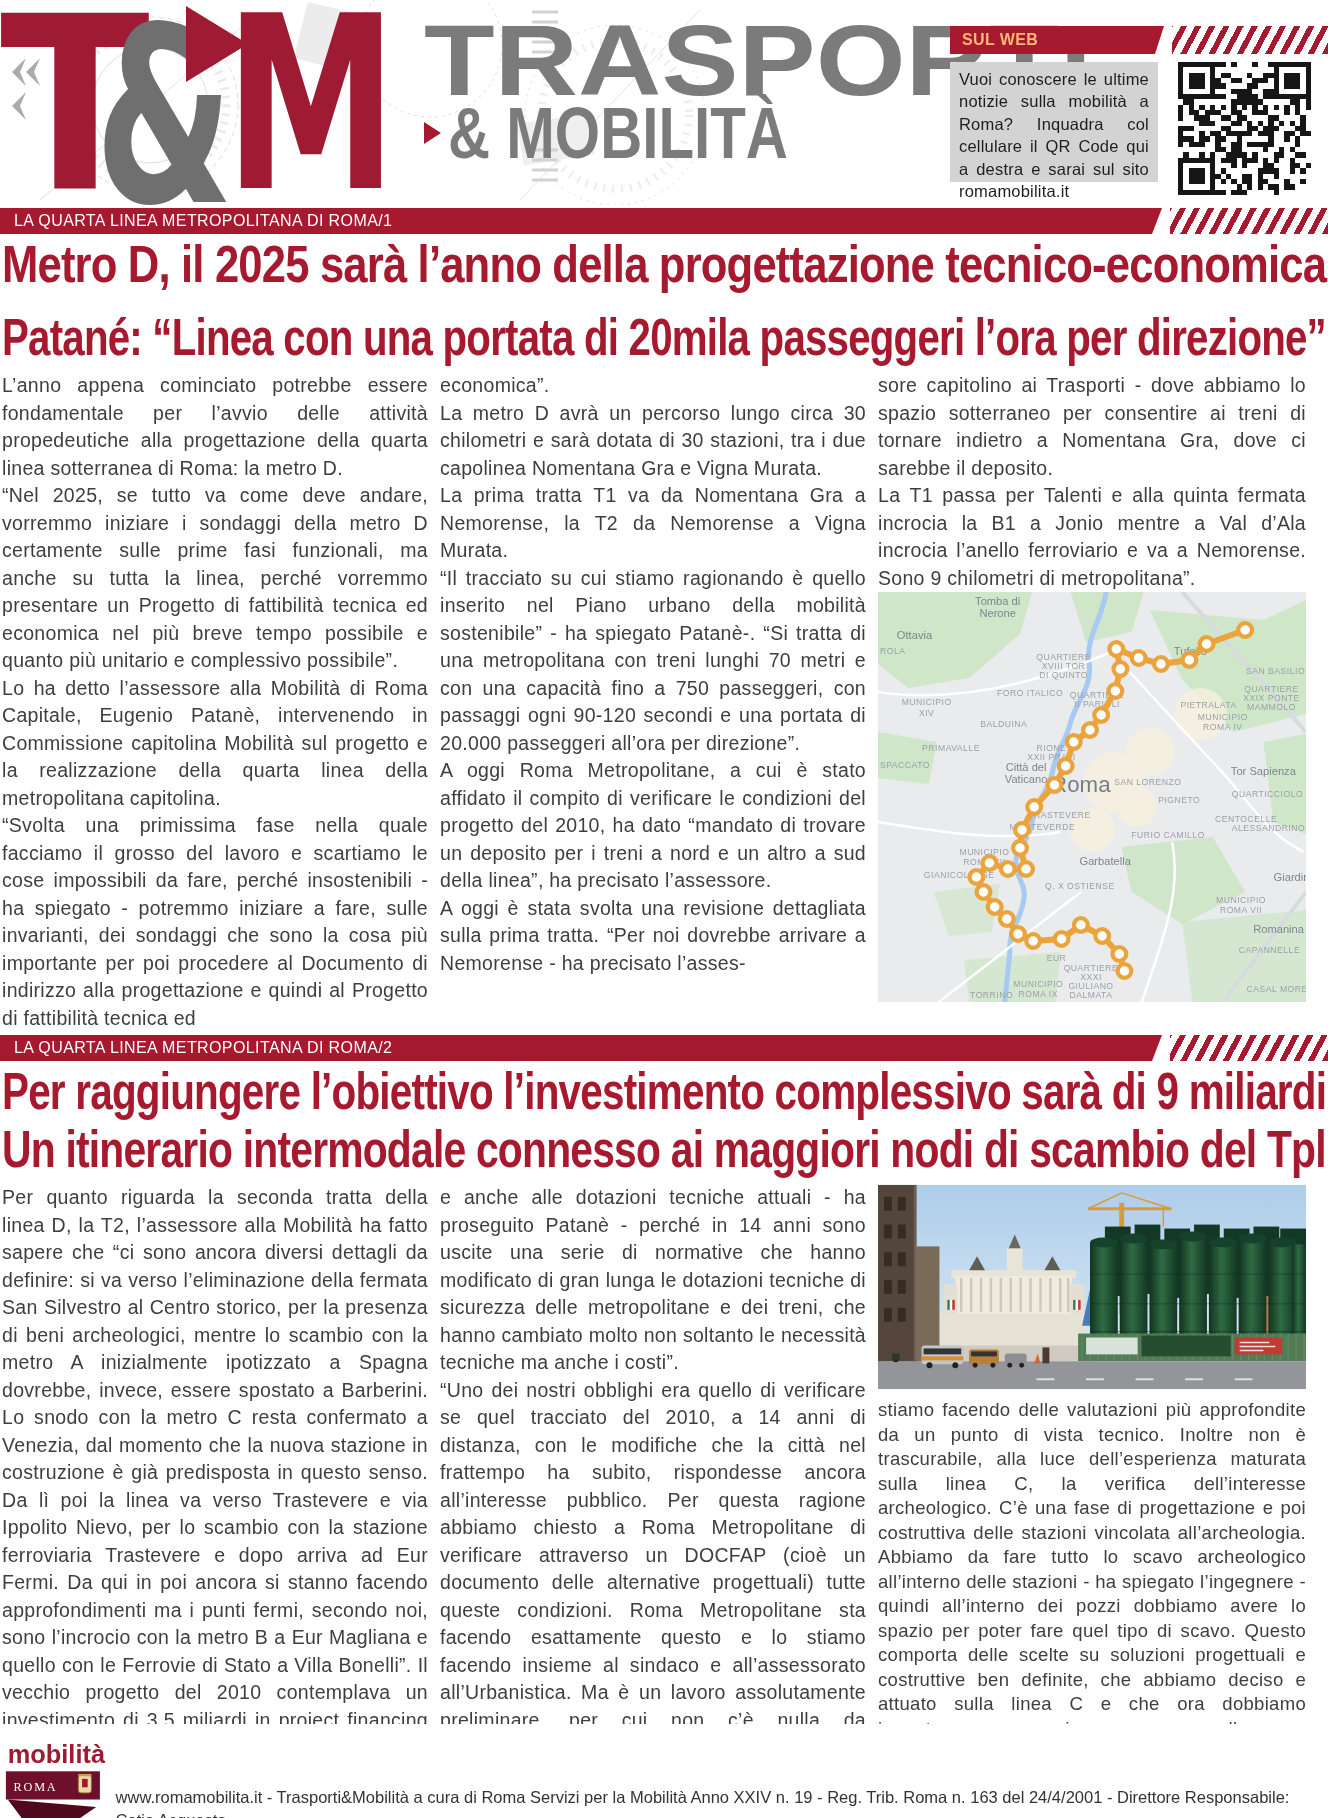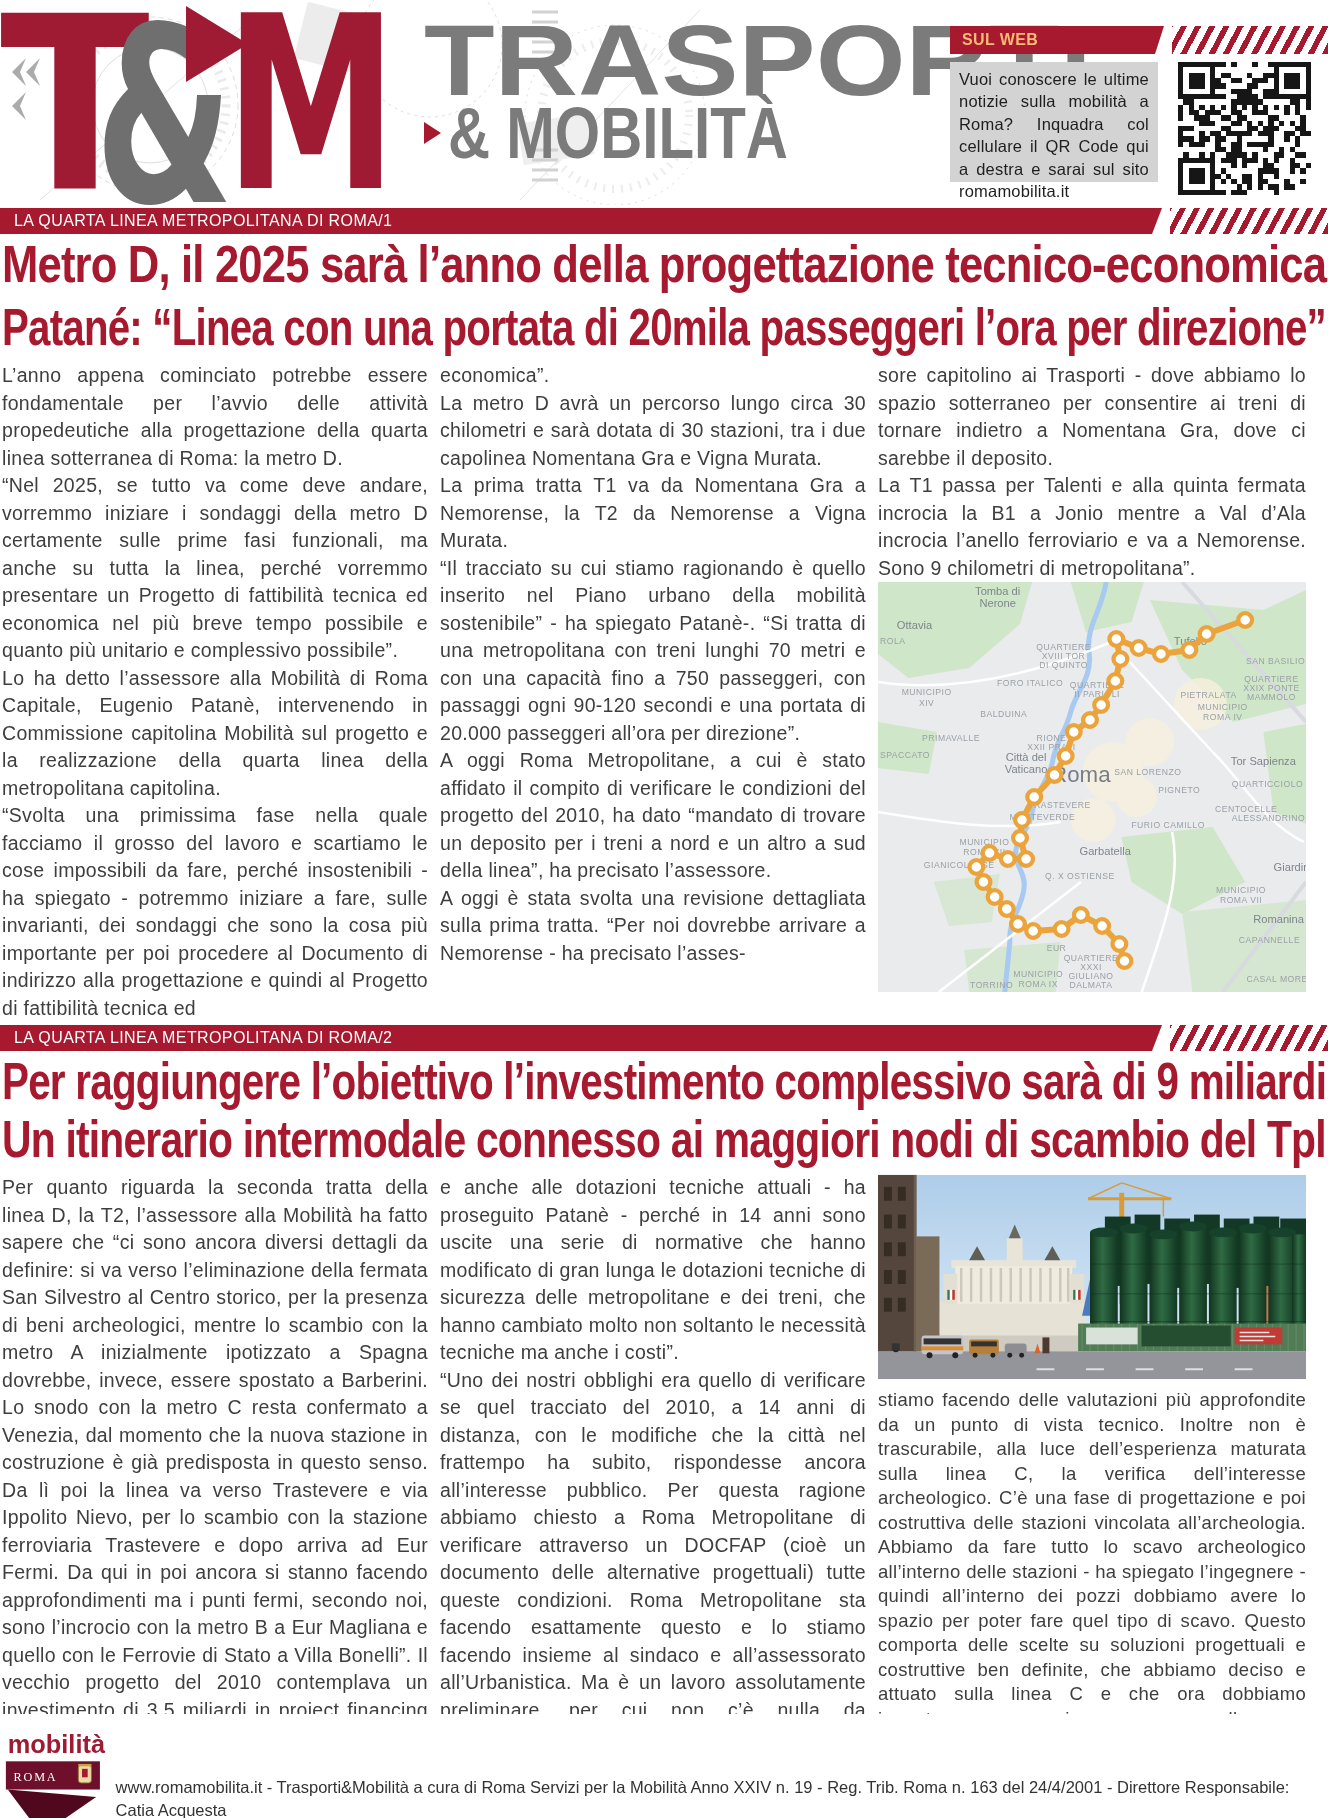--- a/index.html
+++ b/index.html
@@ -35,21 +35,21 @@
   
   .kicker-row{display:flex;height:26px;margin-top:3px;}
   .kicker-bar{flex:1;background:var(--red);color:#fff;font-weight:normal;font-size:16px;letter-spacing:.4px;
     display:flex;align-items:center;padding-left:14px;
     clip-path:polygon(0 0,100% 0,calc(100% - 10px) 100%,0 100%);}
   .kicker-stripes{width:158px;margin-left:8px;}
 
   
   .headline{padding:4px 2px 8px 2px;color:var(--red);font-weight:bold;}
   .headline .hl{width:1324px;height:53px;line-height:53px;font-size:52px;letter-spacing:-1px;}
-  .gap10 .hl+.hl{margin-top:10px;}
+  .gap10 .hl+.hl{margin-top:20px;}
   .gap16 .hl+.hl{margin-top:5px;}
 
   
   .cols{display:grid;grid-template-columns:426px 426px 428px;column-gap:12px;padding:0 2px;overflow:hidden;}
   .a1{height:660px;}
   .a2{height:540px;}
   .coltext{font-size:19.5px;line-height:27.5px;color:var(--body-text);text-align:justify;
     white-space:pre-line;letter-spacing:.3px;hyphens:auto;}
   .coltext.small{font-size:18.5px;line-height:24.5px;}
   .map-wrap{margin-top:0;}

